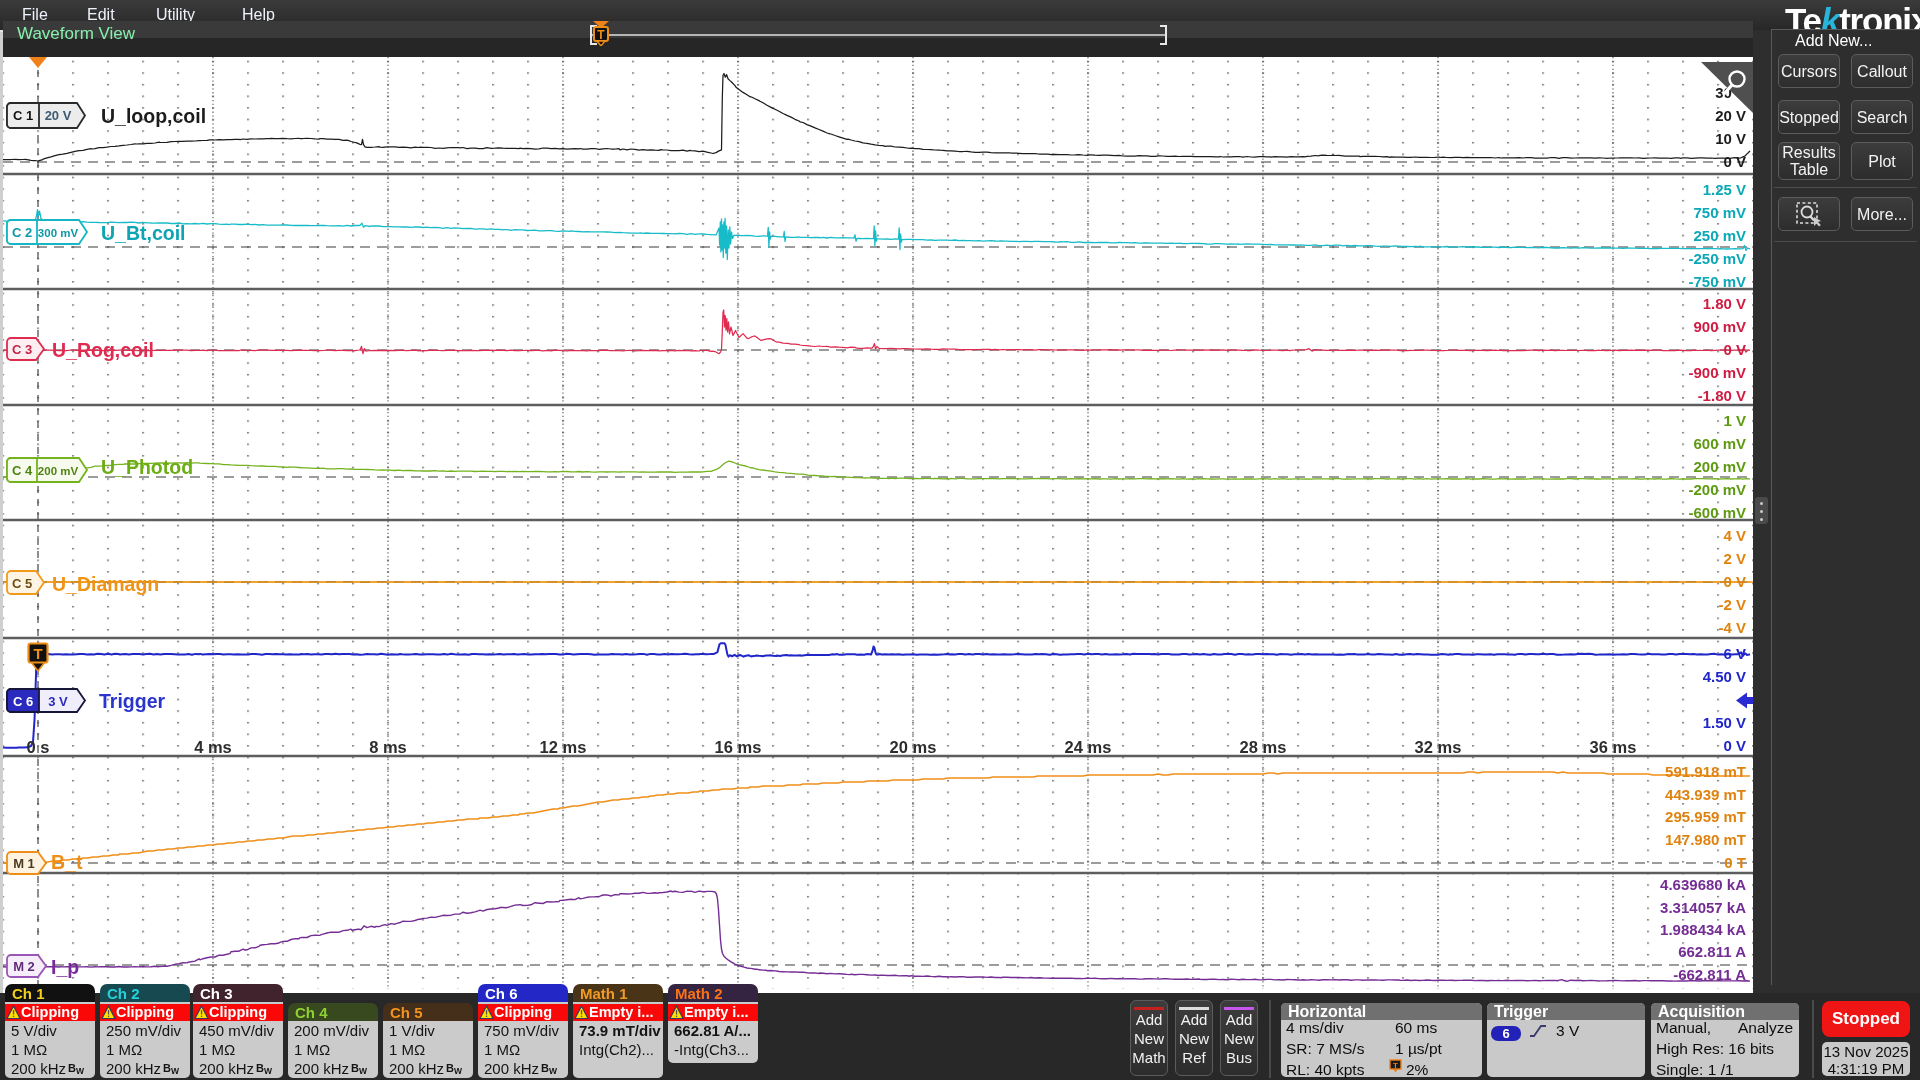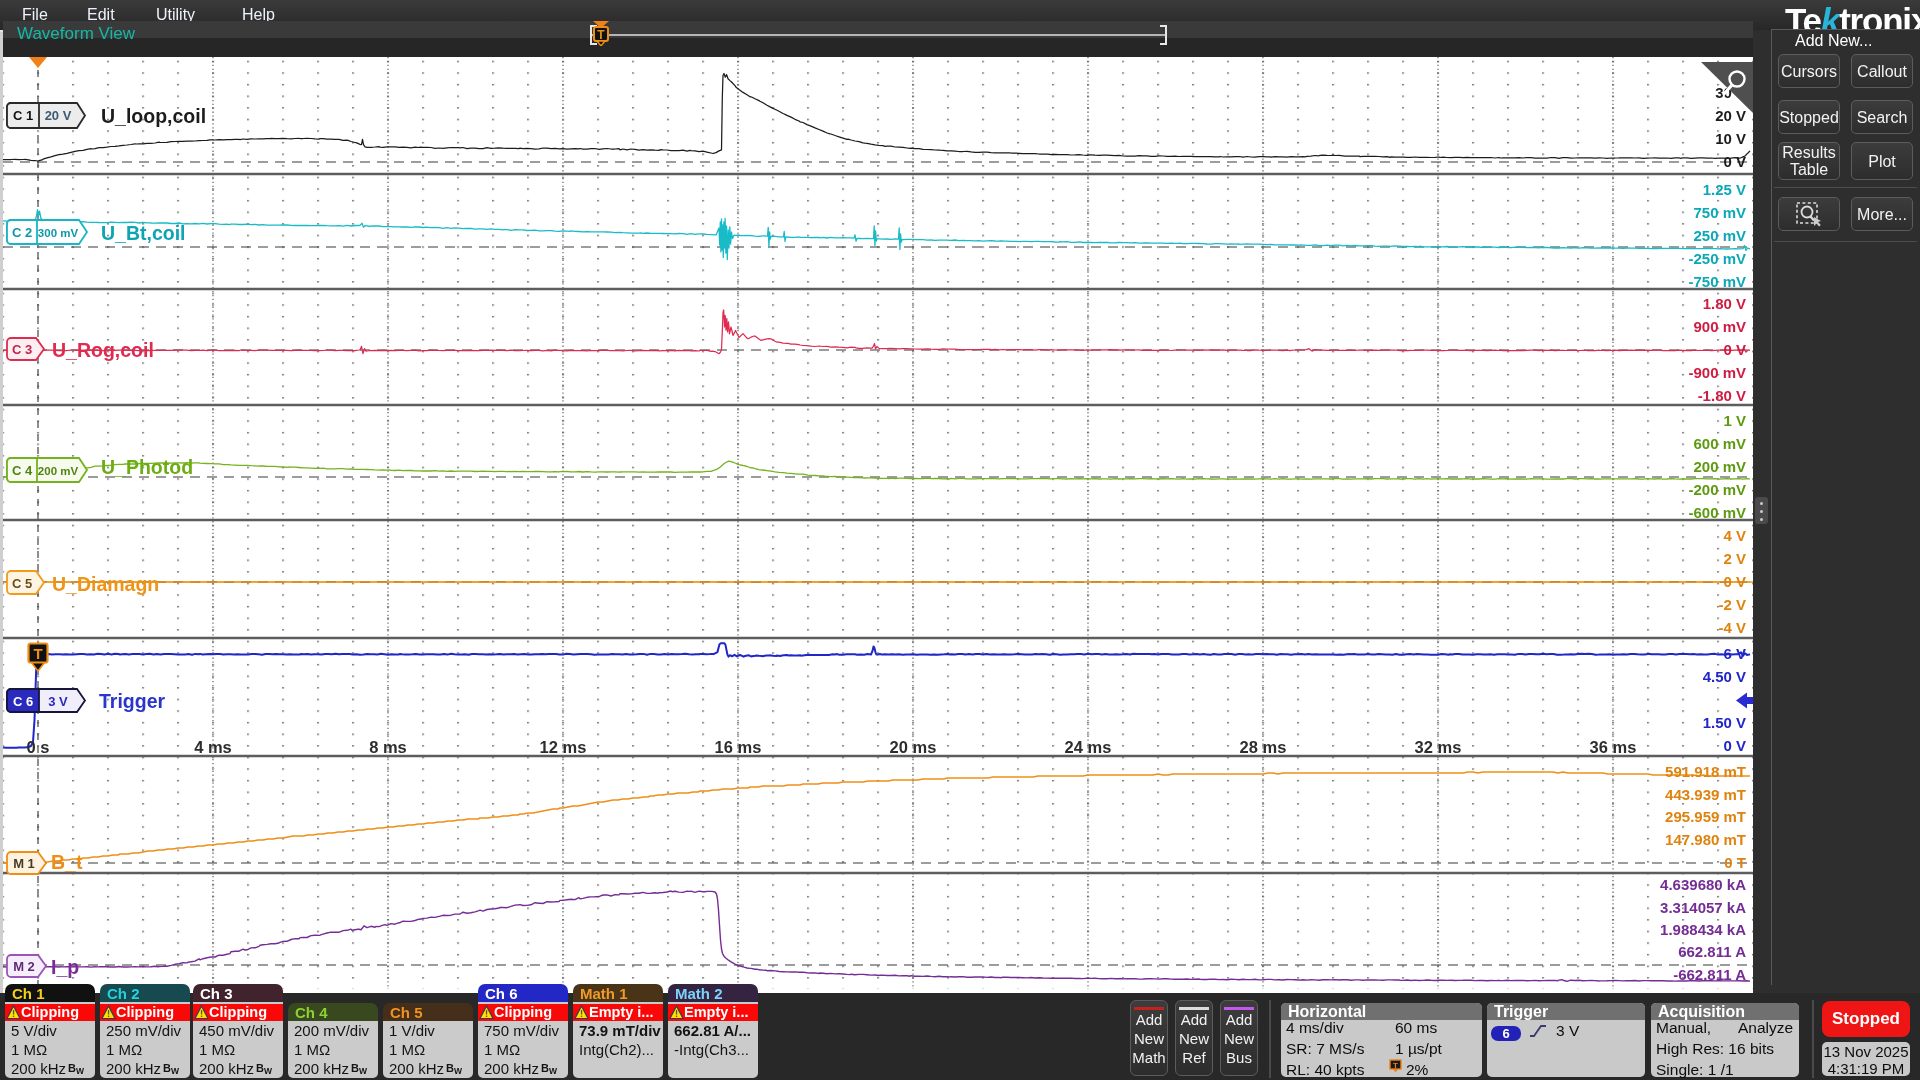--- a/index.html
+++ b/index.html
@@ -2,21 +2,21 @@
 <html><head><meta charset="utf-8">
 <style>
 *{margin:0;padding:0;box-sizing:border-box}
 html,body{width:1920px;height:1080px;overflow:hidden;background:#262626;font-family:"Liberation Sans",sans-serif}
 .abs{position:absolute}
 #menubar{position:absolute;left:0;top:0;width:1920px;height:30px;background:linear-gradient(#3b3b3b,#272727)}
 .mitem{position:absolute;top:6px;color:#eef2fa;font-size:16px}
 #logo{position:absolute;left:1785px;top:1px;font-size:35px;font-weight:bold;color:#fff;letter-spacing:-1.2px}
 #logo .k{color:#29b5d9;font-style:italic}
 #wvtop{position:absolute;left:0;top:30px;width:1756px;height:2px;background:#e3e3e3}
-#titlebar{position:absolute;left:3px;top:21px;width:1750px;height:17px;background:#3a3a3a;color:#14b8a6}
+#titlebar{position:absolute;left:3px;top:21px;width:1750px;height:17px;background:#3a3a3a;color:#86efac}
 #titlebar .t{position:absolute;left:14px;top:3px;font-size:17px}
 #wvleft{position:absolute;left:0;top:32px;width:3px;height:961px;background:#cfcfcf}
 #sidebg{position:absolute;left:1753px;top:30px;width:167px;height:963px;background:#2e2e2e}
 .sbtn{position:absolute;background:linear-gradient(#3c3c3c,#2d2d2d);border:1px solid #5c5c5c;border-radius:5px;color:#f2f2f2;display:flex;align-items:center;justify-content:center;text-align:center;font-size:16px;line-height:17px}
 .panel{position:absolute;border-radius:5px;overflow:hidden;background:#c9c9c9}
 .phead{background:#707070;color:#fff;font-weight:bold;font-size:16px;padding:0 0 8px 7px;height:17px;line-height:17px}
 .prow{position:absolute;color:#0d0d0d;font-size:15.5px}
 .chb{position:absolute;width:90px;border-radius:7px 7px 5px 5px;overflow:hidden}
 .chh{height:18px;line-height:19px;padding-left:7px;font-size:15px;font-weight:bold}
 .chgap{height:2px;background:#c6cccc}
@@ -271,28 +271,28 @@
         <path d="M7.5 1 L14 13.5 L1 13.5 Z" fill="#ffe000" stroke="#333a5a" stroke-width="1.2"></path>
         <rect x="6.9" y="5" width="1.3" height="4.5" fill="#555"></rect>
         <rect x="6.9" y="10.6" width="1.3" height="1.4" fill="#555"></rect>
       </svg>Empty i...</div>
     <div class="chbody" style="height:57px">
       <div style="font-weight:bold;white-space:nowrap">73.9 mT/div</div>
       <div style=";white-space:nowrap">Intg(Ch2)...</div>
     </div>
   </div>
 <div class="chb" style="left:668px;top:984px">
-    <div class="chh" style="background:#342441;color:#7dd3fc">Math 2</div>
+    <div class="chh" style="background:#342441;color:#f97316">Math 2</div>
     <div class="chgap"></div>
     <div class="chred"><svg width="15" height="15" viewBox="0 0 15 15" style="vertical-align:-3px">
         <path d="M7.5 1 L14 13.5 L1 13.5 Z" fill="#ffe000" stroke="#333a5a" stroke-width="1.2"></path>
         <rect x="6.9" y="5" width="1.3" height="4.5" fill="#555"></rect>
         <rect x="6.9" y="10.6" width="1.3" height="1.4" fill="#555"></rect>
       </svg>Empty i...</div>
-    <div class="chbody" style="height:57px">
+    <div class="chbody" style="height:42px">
       <div style="font-weight:bold;white-space:nowrap">662.81 A/...</div>
       <div style=";white-space:nowrap">-Intg(Ch3...</div>
     </div>
   </div>
 <div class="sbtn" style="left:1130px;top:1000px;width:38px;height:76px;font-size:15px;line-height:19px;border-radius:6px">Add<br>New<br>Math</div>
 <div class="abs" style="left:1134px;top:1007px;width:30px;height:3px;background:#c42020"></div>
 <div class="sbtn" style="left:1175px;top:1000px;width:38px;height:76px;font-size:15px;line-height:19px;border-radius:6px">Add<br>New<br>Ref</div>
 <div class="abs" style="left:1179px;top:1007px;width:30px;height:3px;background:#dcdcdc"></div>
 <div class="sbtn" style="left:1220px;top:1000px;width:38px;height:76px;font-size:15px;line-height:19px;border-radius:6px">Add<br>New<br>Bus</div>
 <div class="abs" style="left:1224px;top:1007px;width:30px;height:3px;background:#c556ee"></div>

